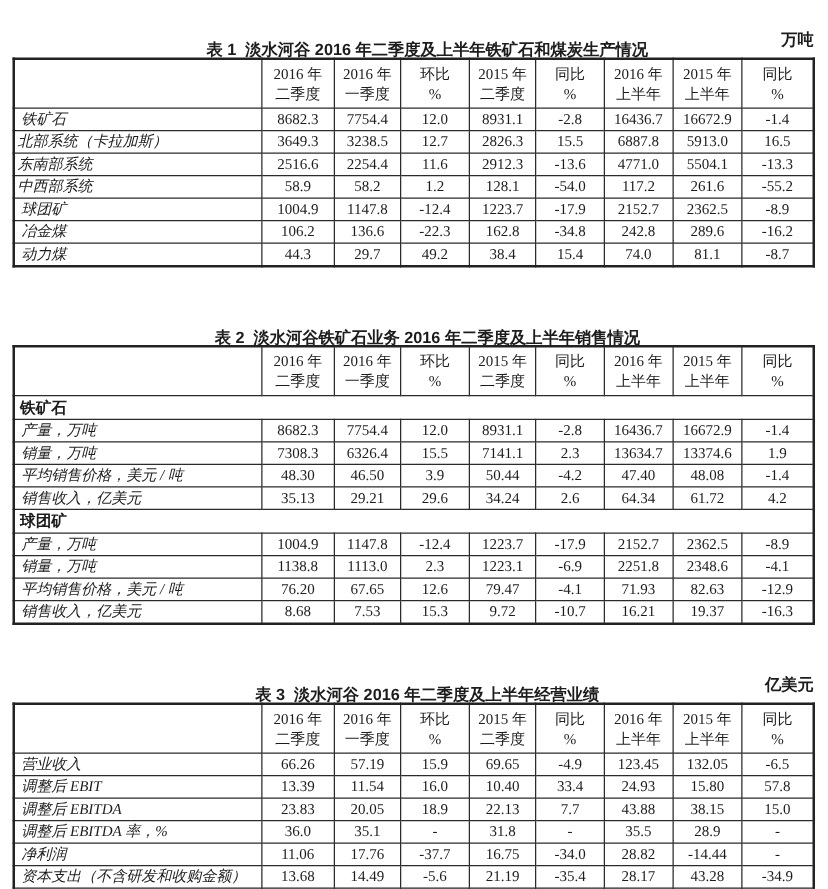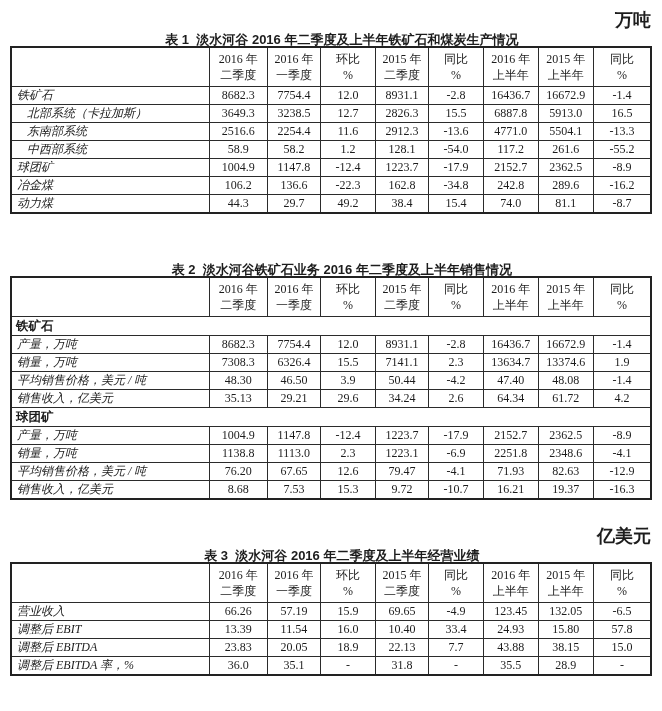--- a/index.html
+++ b/index.html
@@ -21,24 +21,24 @@
     font-family: "Liberation Sans", sans-serif;
     font-weight: bold;
     font-size: 13px;
     line-height: 20px;
     height: 20px;
     margin-bottom: 3px;
     white-space: pre;
   }
   .tbl-unit {
     position: absolute;
-    right: 1px; top: 0;
+    right: 1px; top: 12px;
     font-family: "Liberation Sans", sans-serif;
     font-weight: bold;
-    font-size: 18px;
+    font-size: 13px;
   }
 
   table {
     width: 100%;
     border-collapse: collapse;
     table-layout: fixed;
     border: 2px solid #222222;
     margin-top: 16px;
   }
   th, td {
@@ -56,21 +56,21 @@
     height: 36px;
     font-size: 12px;
   }
   td.val { line-height: 15px; }
   td.label {
     text-align: left;
     font-style: italic;
     padding-left: 5px;
     line-height: 15px;
   }
-  td.indent { padding-left: 15px; }
+  td.indent { padding-left: 2px; }
   tr.section td {
     text-align: left;
     font-family: "Liberation Sans", sans-serif;
     font-weight: bold;
     font-style: normal;
     font-size: 12.5px;
     padding-left: 4px;
     line-height: 16px;
   }
 </style>
@@ -412,17 +412,39 @@
             <td class="label">调整后 EBITDA 率，%</td>
             <td class="val">36.0</td>
             <td class="val">35.1</td>
             <td class="val">-</td>
             <td class="val">31.8</td>
             <td class="val">-</td>
             <td class="val">35.5</td>
             <td class="val">28.9</td>
             <td class="val">-</td>
           </tr>
+          <tr>
+            <td class="label">净利润</td>
+            <td class="val">11.06</td>
+            <td class="val">17.76</td>
+            <td class="val">-37.7</td>
+            <td class="val">16.75</td>
+            <td class="val">-34.0</td>
+            <td class="val">28.82</td>
+            <td class="val">-14.44</td>
+            <td class="val">-</td>
+          </tr>
+          <tr>
+            <td class="label">资本支出（不含研发和收购金额）</td>
+            <td class="val">13.68</td>
+            <td class="val">14.49</td>
+            <td class="val">-5.6</td>
+            <td class="val">21.19</td>
+            <td class="val">-35.4</td>
+            <td class="val">28.17</td>
+            <td class="val">43.28</td>
+            <td class="val">-34.9</td>
+          </tr>
         </tbody>
       </table>
   </div>
 
 </div>
 
 </body></html>

